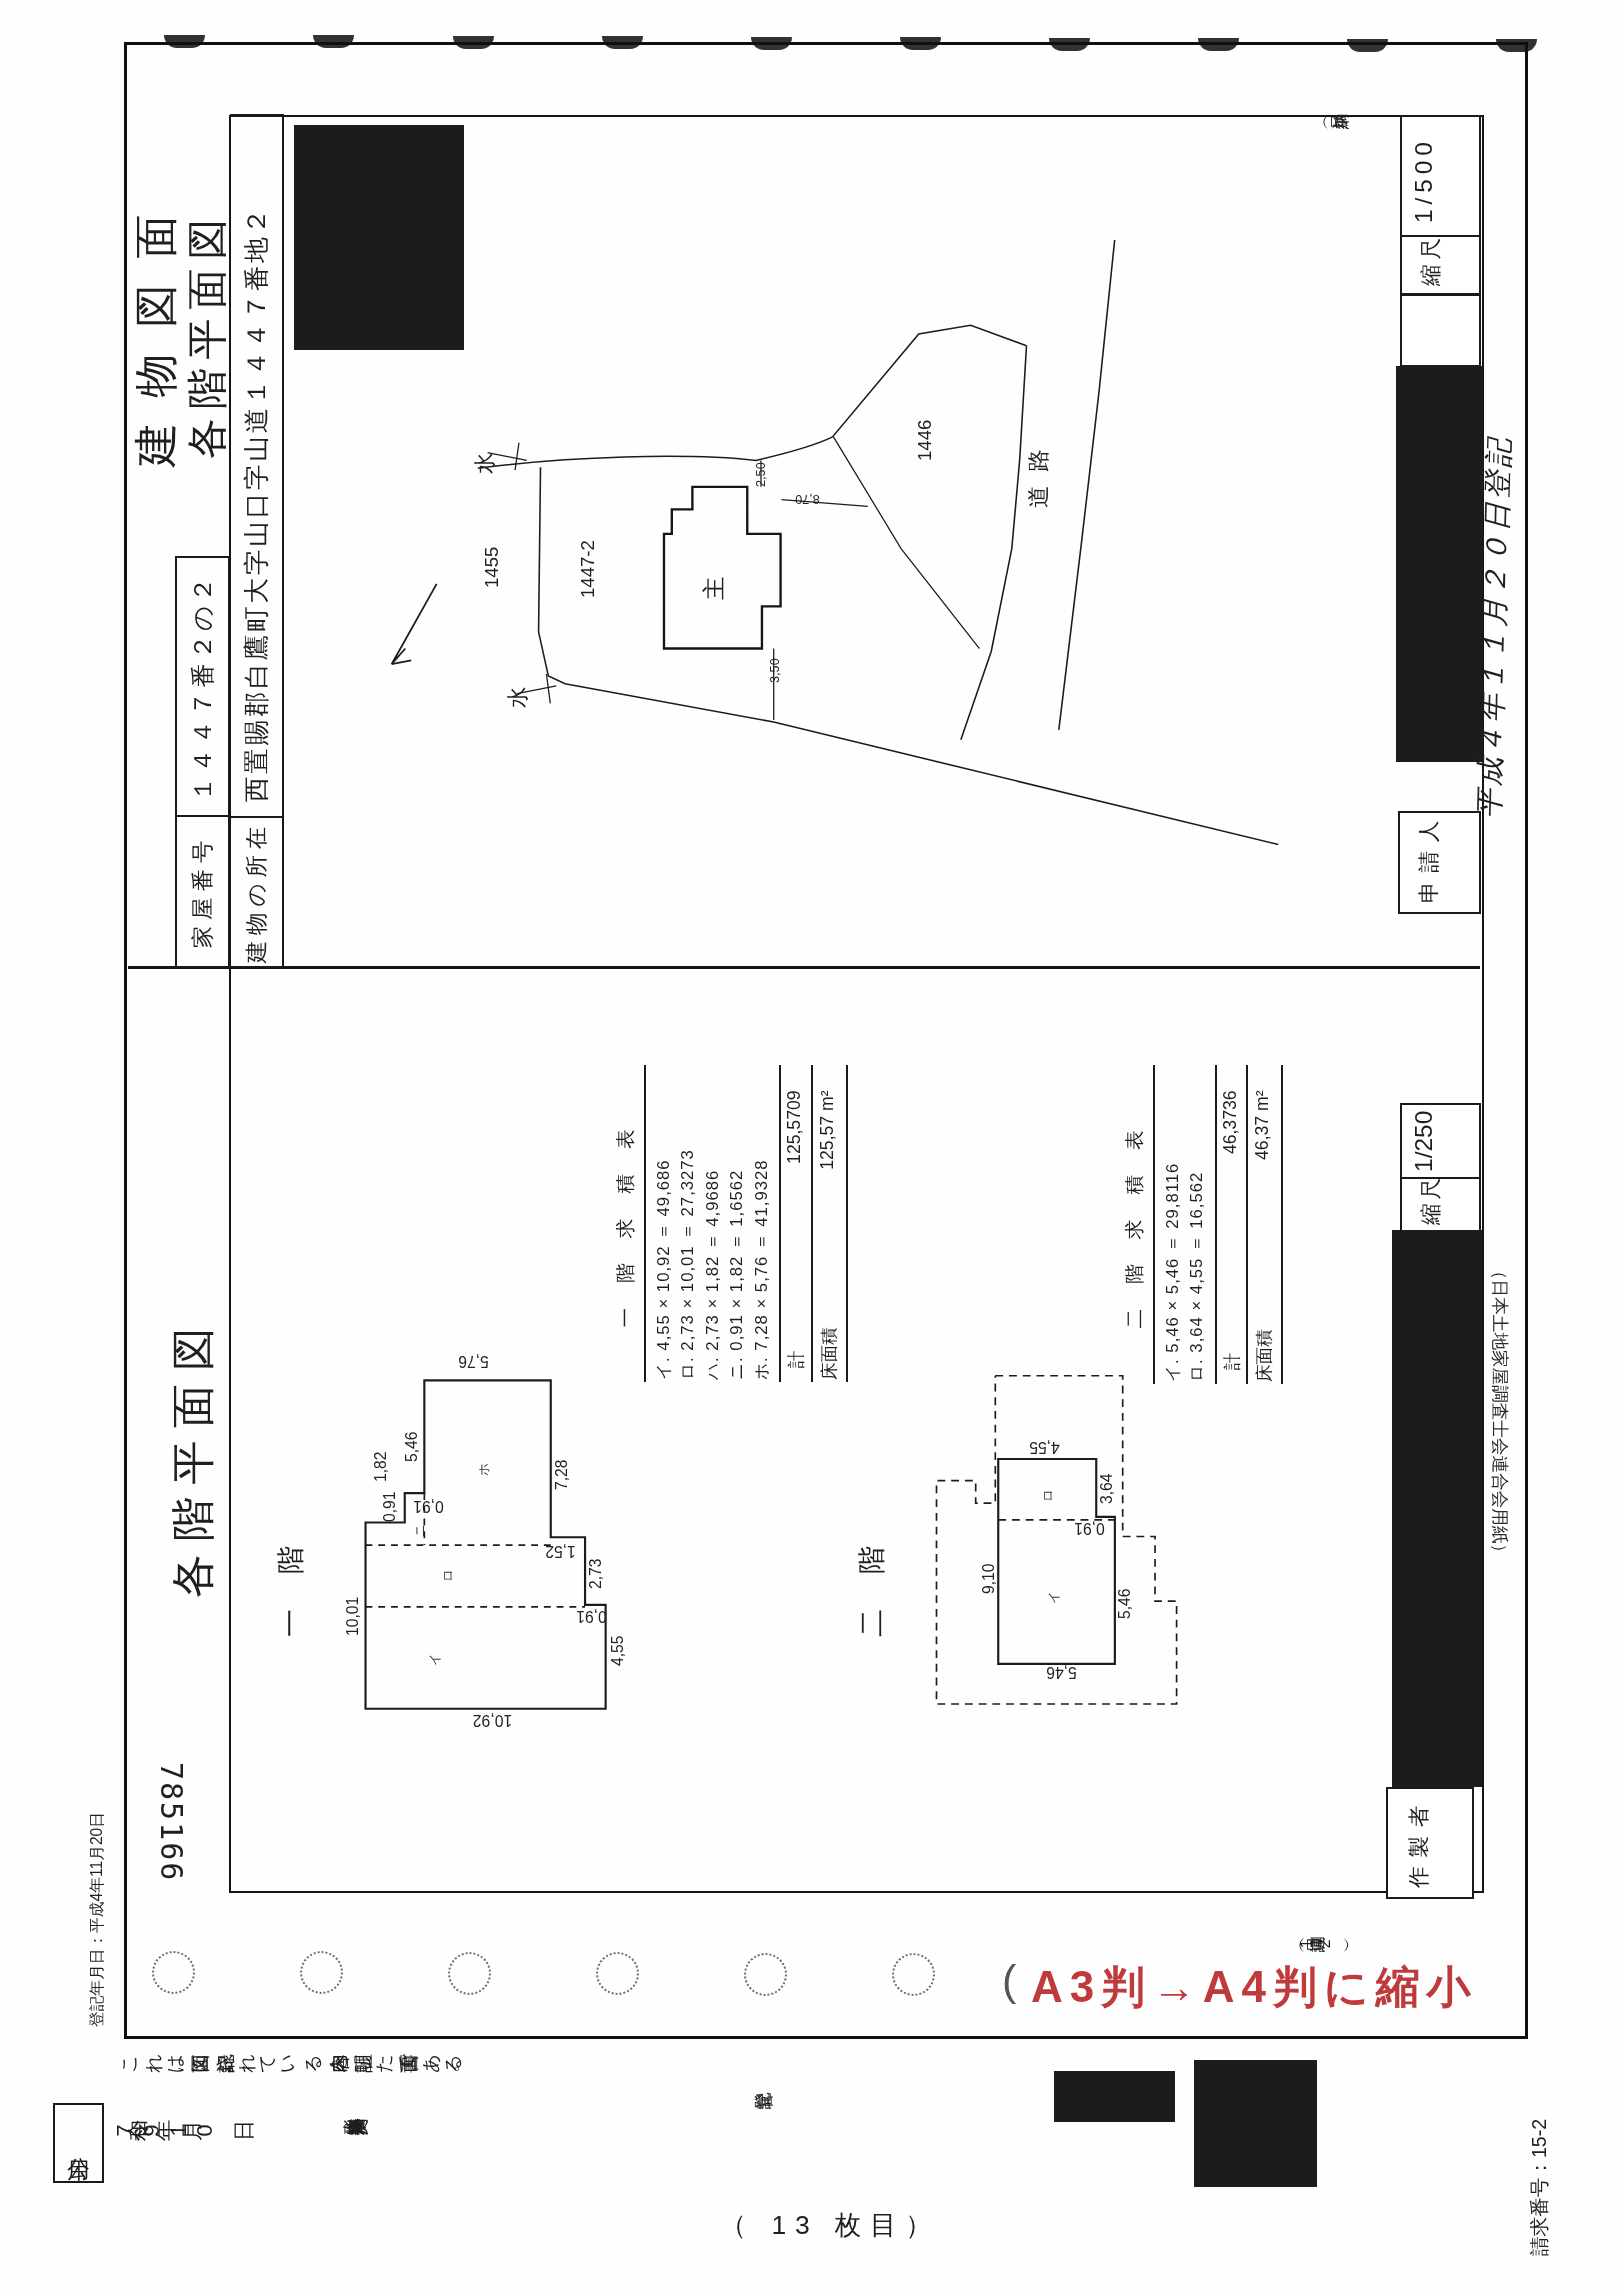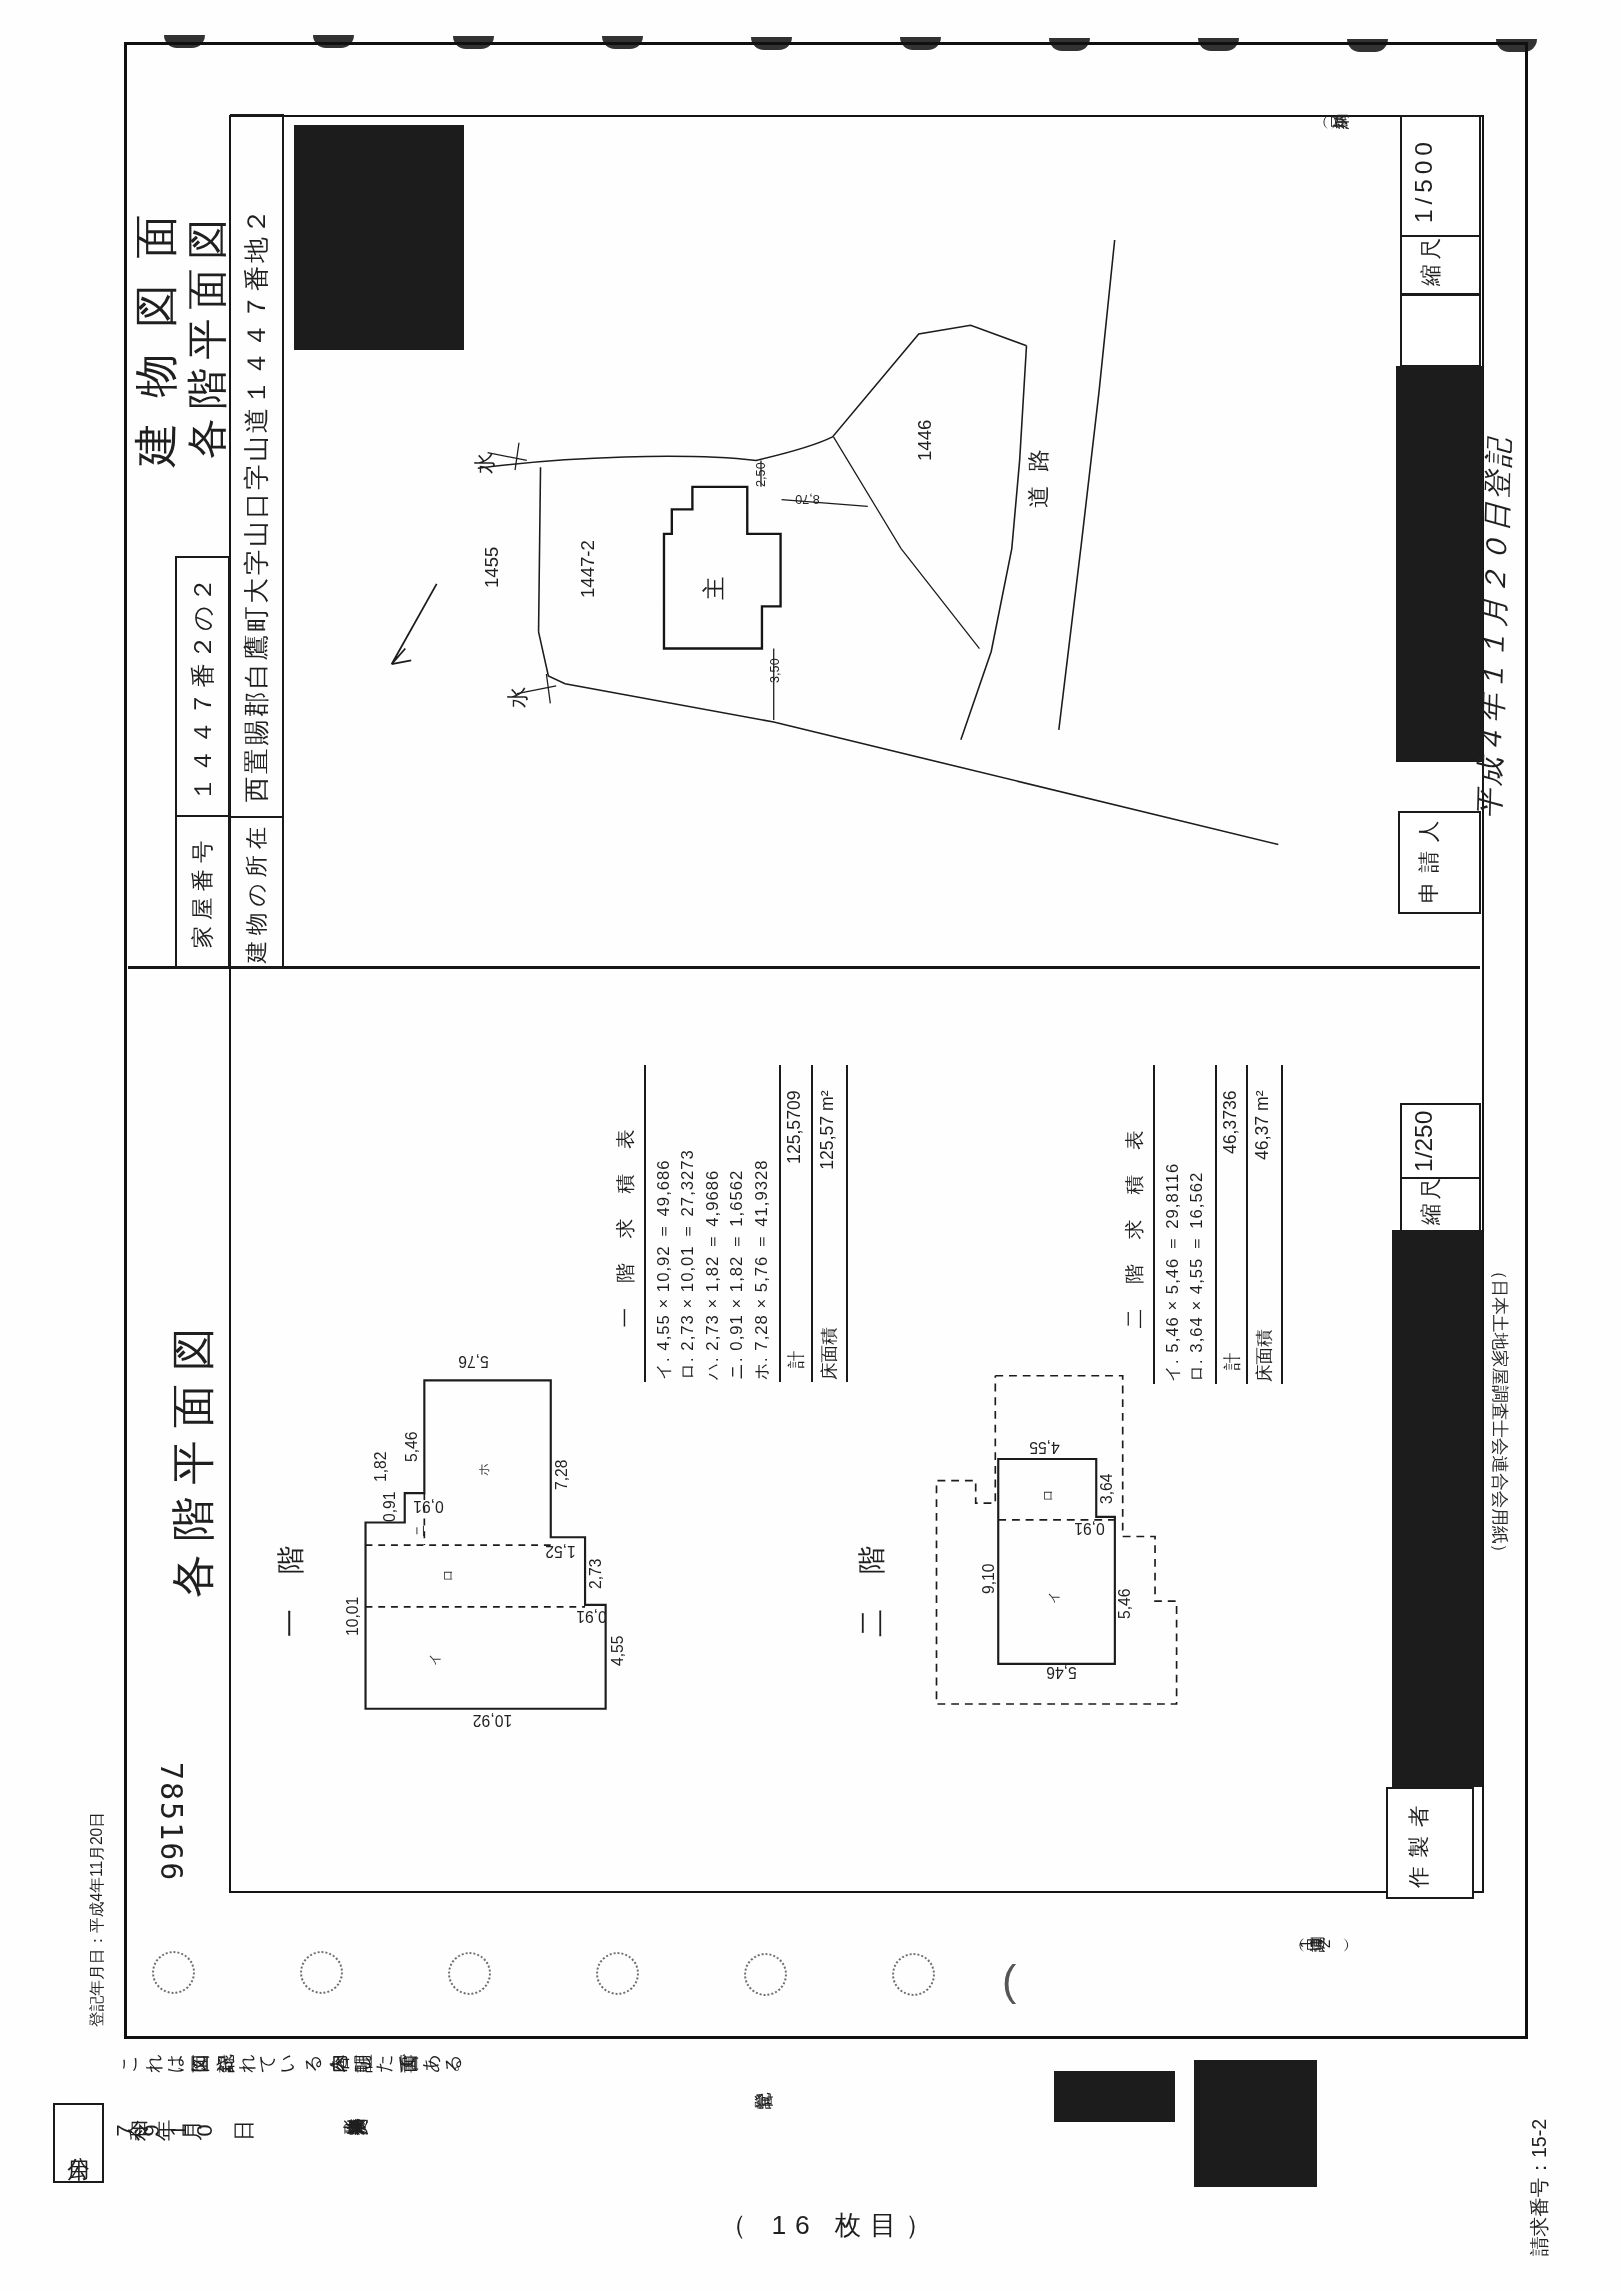--- a/index.html
+++ b/index.html
@@ -219,29 +219,30 @@
   <div class="rot" style="left:1529px;top:2256px;width:223px;font-size:19.6px;">請求番号：15-2</div>
 
   <div class="pc" style="left:152px;top:1951px;"></div>
   <div class="pc" style="left:300px;top:1951px;"></div>
   <div class="pc" style="left:448px;top:1952px;"></div>
   <div class="pc" style="left:596px;top:1952px;"></div>
   <div class="pc" style="left:744px;top:1953px;"></div>
   <div class="pc" style="left:892px;top:1953px;"></div>
 
   <div class="abs" style="left:1002px;top:1956px;font-size:43px;color:#555;">(</div>
+  <div class="abs red" style="left:1031px;top:1958px;font-size:44px;letter-spacing:6.9px;">A3判→A4判に縮小</div>
 
   <div class="black" style="left:1054px;top:2071px;width:121px;height:51px;"></div>
   <div class="black" style="left:1194px;top:2060px;width:123px;height:127px;"></div>
 
   <div class="vrot" style="left:110px;top:2076px;width:25.5px;height:490px;font-size:18.6px;">これは図面に記録されている内容を証明した書面である。</div>
   <div class="vrot" style="left:110px;top:2147px;width:31px;height:165px;font-size:21.6px;">令和7年9月10日</div>
   <div class="vrot" style="left:329px;top:2141px;width:25.5px;height:188px;font-size:16.7px;">山形地方法務局米沢支局</div>
   <div class="vrot" style="left:740px;top:2115px;width:25.5px;height:59px;font-size:16.7px;">登記官</div>
 
   <div class="pub" style="left:53px;top:2103px;width:47px;height:76px;">
     <span>公用</span>
   </div>
 
-  <div class="abs" style="left:720px;top:2207px;font-size:26.5px;letter-spacing:8.8px;">（ 16 枚目）</div>
+  <div class="abs" style="left:720px;top:2207px;font-size:26.5px;letter-spacing:8.8px;">（ 13 枚目）</div>
 
 </div>
 
 
 </body></html>

